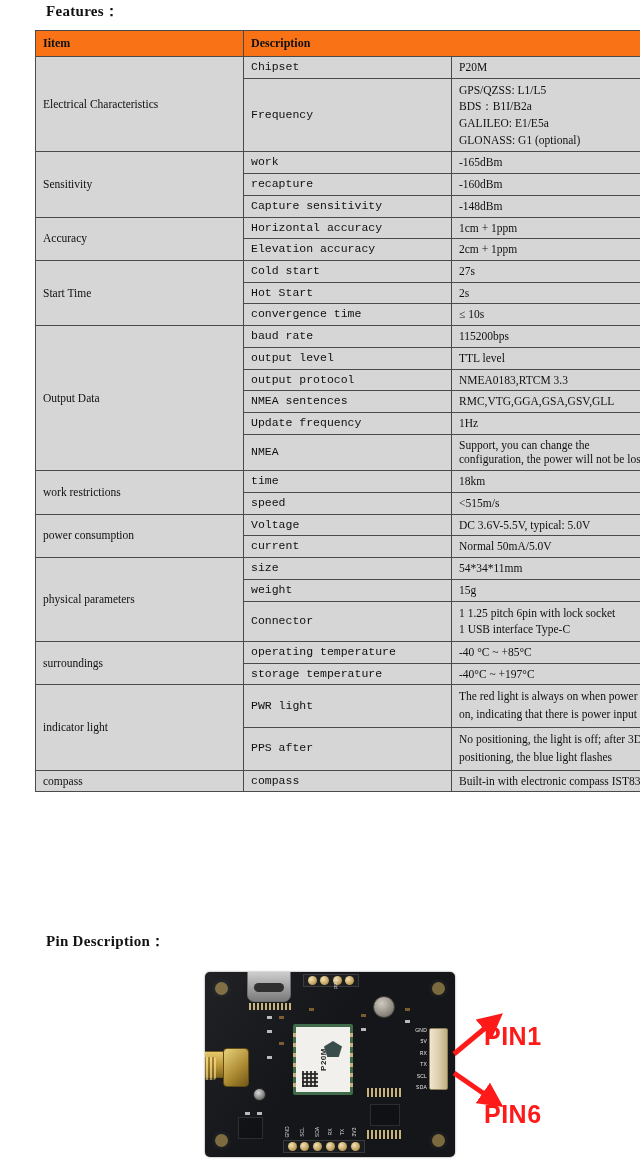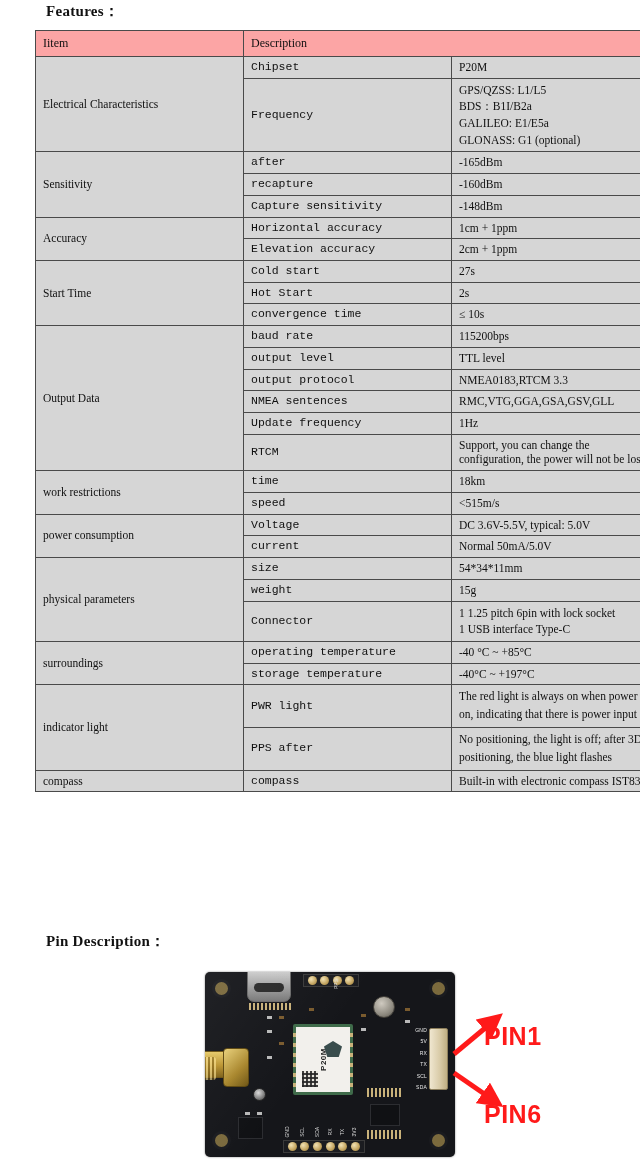--- a/index.html
+++ b/index.html
@@ -41,22 +41,22 @@
     border: 1px solid #4a4a4a;
     background: #d6d6d6;
     padding: 3px 6px 3px 7px;
     vertical-align: middle;
     text-align: left;
     font-weight: normal;
     color: #101010;
     word-wrap: break-word;
   }
   table.spec thead th {
-    background: #fca5a5;
-    font-weight: normal;
+    background: #f97316;
+    font-weight: bold;
     font-size: 12px;
     height: 19px;
     padding-top: 3px;
     padding-bottom: 3px;
   }
   td.cat {
     width: 110px;
   }
   td.sub {
     width: 137px;
@@ -258,21 +258,21 @@
           <td class="cat" rowspan="2">Electrical Characteristics</td>
           <td class="sub">Chipset</td>
           <td class="val">P20M</td>
         </tr>
         <tr>
           <td class="sub">Frequency</td>
           <td class="val multiline">GPS/QZSS: L1/L5<br>BDS：B1I/B2a<br>GALILEO: E1/E5a<br>GLONASS: G1 (optional)</td>
         </tr>
         <tr>
           <td class="cat" rowspan="3">Sensitivity</td>
-          <td class="sub">after</td>
+          <td class="sub">work</td>
           <td class="val">-165dBm</td>
         </tr>
         <tr>
           <td class="sub">recapture</td>
           <td class="val">-160dBm</td>
         </tr>
         <tr>
           <td class="sub">Capture sensitivity</td>
           <td class="val">-148dBm</td>
         </tr>
@@ -313,21 +313,21 @@
         </tr>
         <tr>
           <td class="sub">NMEA sentences</td>
           <td class="val">RMC,VTG,GGA,GSA,GSV,GLL</td>
         </tr>
         <tr>
           <td class="sub">Update frequency</td>
           <td class="val">1Hz</td>
         </tr>
         <tr>
-          <td class="sub">RTCM</td>
+          <td class="sub">NMEA</td>
           <td class="val">Support, you can change the configuration, the power will not be lost</td>
         </tr>
         <tr>
           <td class="cat" rowspan="2">work restrictions</td>
           <td class="sub">time</td>
           <td class="val">18km</td>
         </tr>
         <tr>
           <td class="sub">speed</td>
           <td class="val">&lt;515m/s</td>

